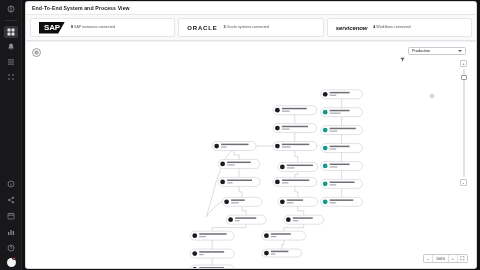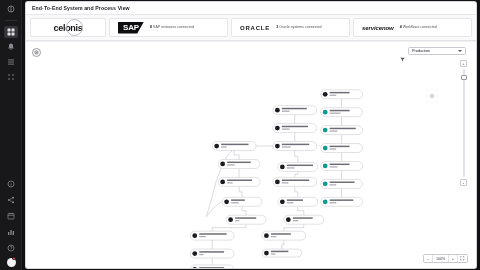--- a/index.html
+++ b/index.html
@@ -266,26 +266,20 @@
   </div>
 
   <div class="window">
 
     <div class="titlebar">
       <span class="title">End-To-End System and Process View</span>
     </div>
 
     <div class="logostrip">
 
-      <div class="logocard brand">
-        <span class="celonis-logo">
-          <span>celonis</span>
-          <span class="ring"></span>
-        </span>
-      </div>
 
       <div class="logocard sys">
         <span class="sap-logo">SAP</span>
         <span class="sysmeta">
           <b>8</b>
           <span>SAP instances connected</span>
         </span>
       </div>
 
       <div class="logocard sys">

